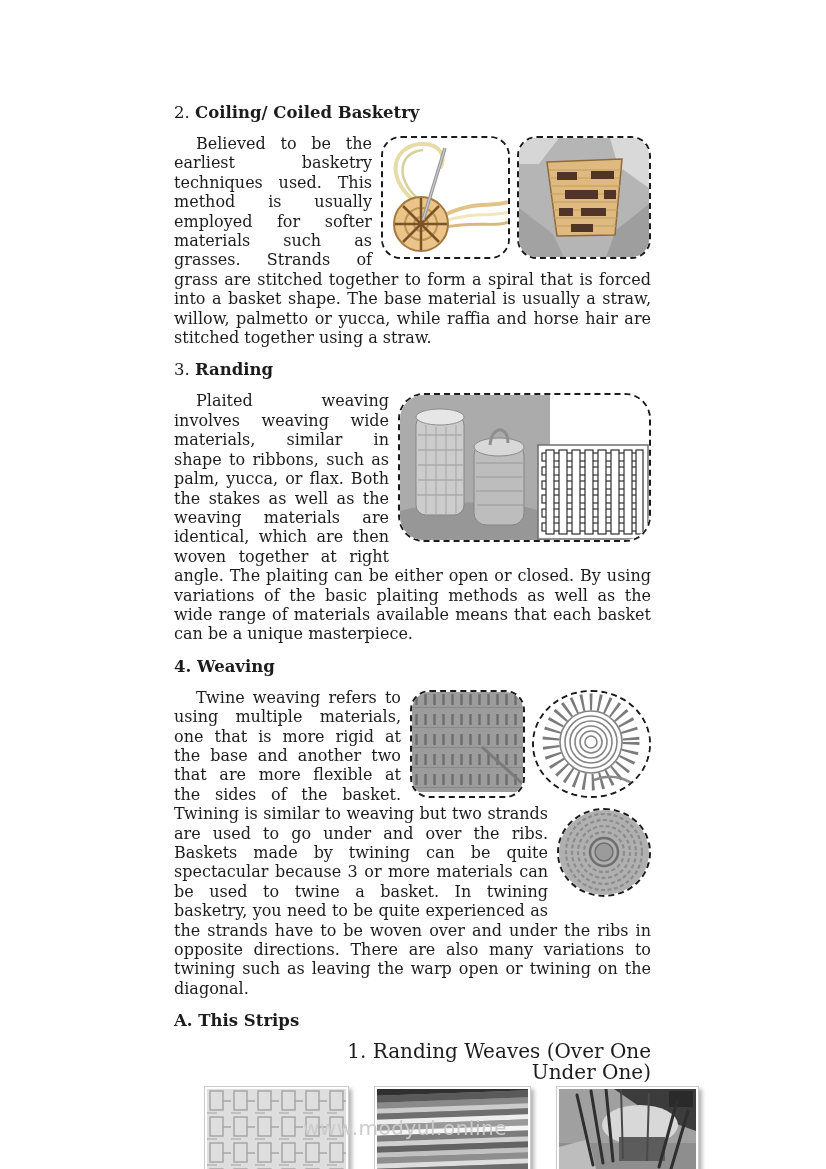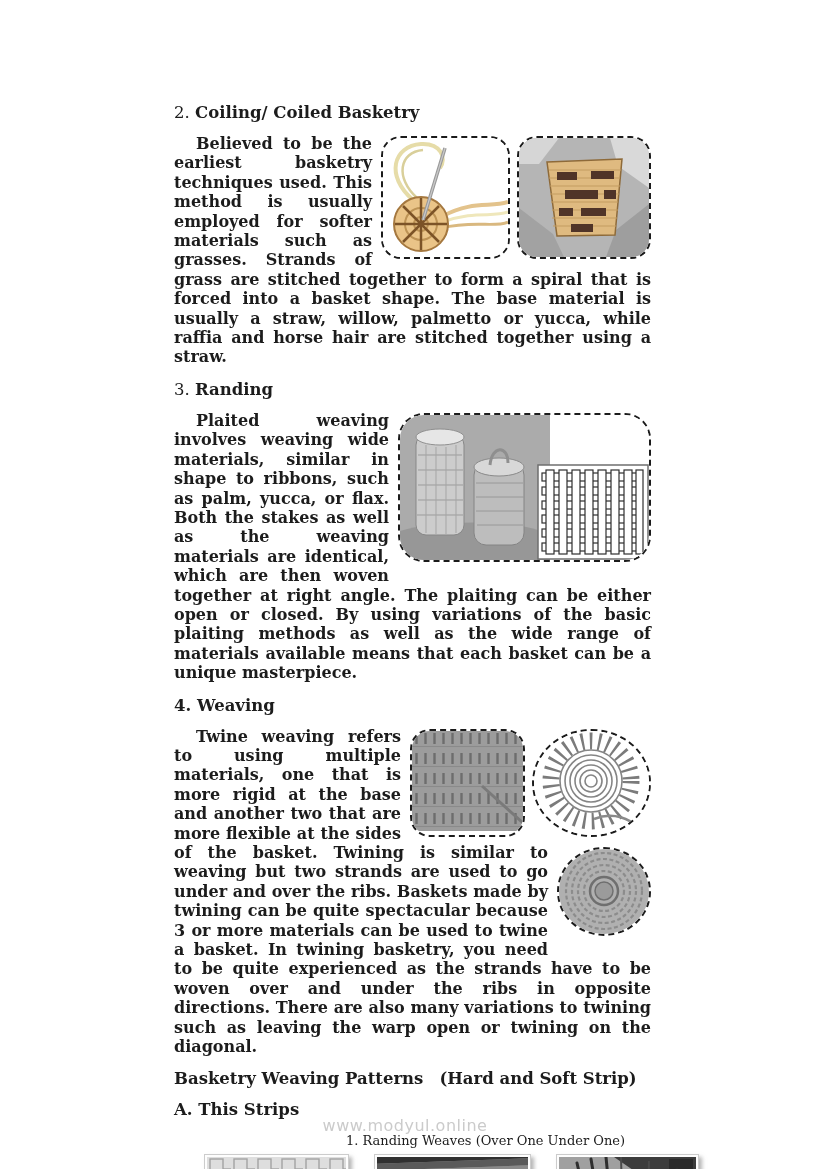--- a/index.html
+++ b/index.html
@@ -15,21 +15,21 @@
   }
   .content { padding: 102px 106px 0 105px; }
 
   h2.sec {
     font-size: 16.5px; line-height: 21px;
     margin: 0 0 11px 0; font-weight: normal;
   }
   h2.sec .bold, .bold { font-weight: bold; }
   h2.sec.all-bold { font-weight: bold; }
 
-  .para { margin: 4px 0 12px 0; font-weight: bold; }
+  .para { margin: 4px 0 12px 0; }
   .para::after { content:""; display:block; clear:both; }
   p.body {
     margin: 0;
     font-size: 16px; line-height: 19.4px;
     text-align: justify;
     text-indent: 22px;
   }
 
   .fig-float { float: right; display: flex; gap: 7px; margin: 2px 0 6px 9px; }
   .fig-float.clear { clear: right; margin-top: 4px; }
@@ -46,40 +46,40 @@
   .dashed-box.big-radius { border-radius: 26px; }
   .dashed-circle {
     border: 2px dashed #1b1b1b;
     border-radius: 50%;
     overflow: hidden;
     background: #ffffff;
   }
 
   .h-bold { font-size: 16.5px; font-weight: bold; line-height: 21px; margin: 0 0 10px 0; }
   .h-bold .note { margin-left: 16px; }
-  .caption { font-size: 13px; line-height: 21px; margin: 0 0 3px 0; }
+  .caption { font-size: 20px; line-height: 21px; margin: 0 0 3px 0; text-align: right; }
   .caption.randing { margin-left: 172px; }
   .caption.closed { margin-left: 14px; margin-bottom: 4px; }
 
   .imgrow { display: flex; align-items: flex-start; }
   .imgrow.randing { margin: 2px 0 12px 30px; gap: 25px; }
   .imgrow.closed { margin: 0 0 0 143px; gap: 20px; }
   .photo {
     background: #fdfdfd;
     border: 1px solid #cccccc;
     box-shadow: 3px 3px 4px rgba(120,120,120,0.55);
     padding: 2px;
   }
 
   .footer {
     position: absolute;
     left: 0; right: 16px; top: 1116px;
     text-align: center;
     font-family: "DejaVu Sans", sans-serif;
-    font-size: 16px;
+    font-size: 20px;
     color: #cbcbcb;
     letter-spacing: 0.5px;
   }
 </style>
 </head>
 <body>
 
 <div class="page">
   <div class="content">
 
@@ -241,21 +241,20 @@
                 <circle cx="45" cy="42" r="20"></circle>
             </g>
             <circle cx="45" cy="42" r="14" fill="none" stroke="#6f6f6f" stroke-width="2.5"></circle>
             <circle cx="45" cy="42" r="9" fill="#9b9b9b" stroke="#6f6f6f" stroke-width="1.5"></circle>
           </svg>
         </figure>
       </div>
       <p class="body">Twine weaving refers to using multiple materials, one that is more rigid at the base and another two that are more flexible at the sides of the basket. Twining is similar to weaving but two strands are used to go under and over the ribs. Baskets made by twining can be quite spectacular because 3 or more materials can be used to twine a basket. In twining basketry, you need to be quite experienced as the strands have to be woven over and under the ribs in opposite directions. There are also many variations to twining such as leaving the warp open or twining on the diagonal.</p>
     </div>
 
-    <div class="h-bold"><span>Basketry Weaving Patterns</span><span class="note">(Hard and Soft Strip)</span></div>
 
     <div class="h-bold">A. This Strips</div>
 
     <div class="caption randing">1. Randing Weaves (Over One Under One)</div>
 
     <div class="imgrow randing">
       <figure class="photo">
         <svg width="139" height="88" viewBox="0 0 139 88">
           <defs>
             <pattern id="p-rd" width="24" height="26" patternUnits="userSpaceOnUse">

